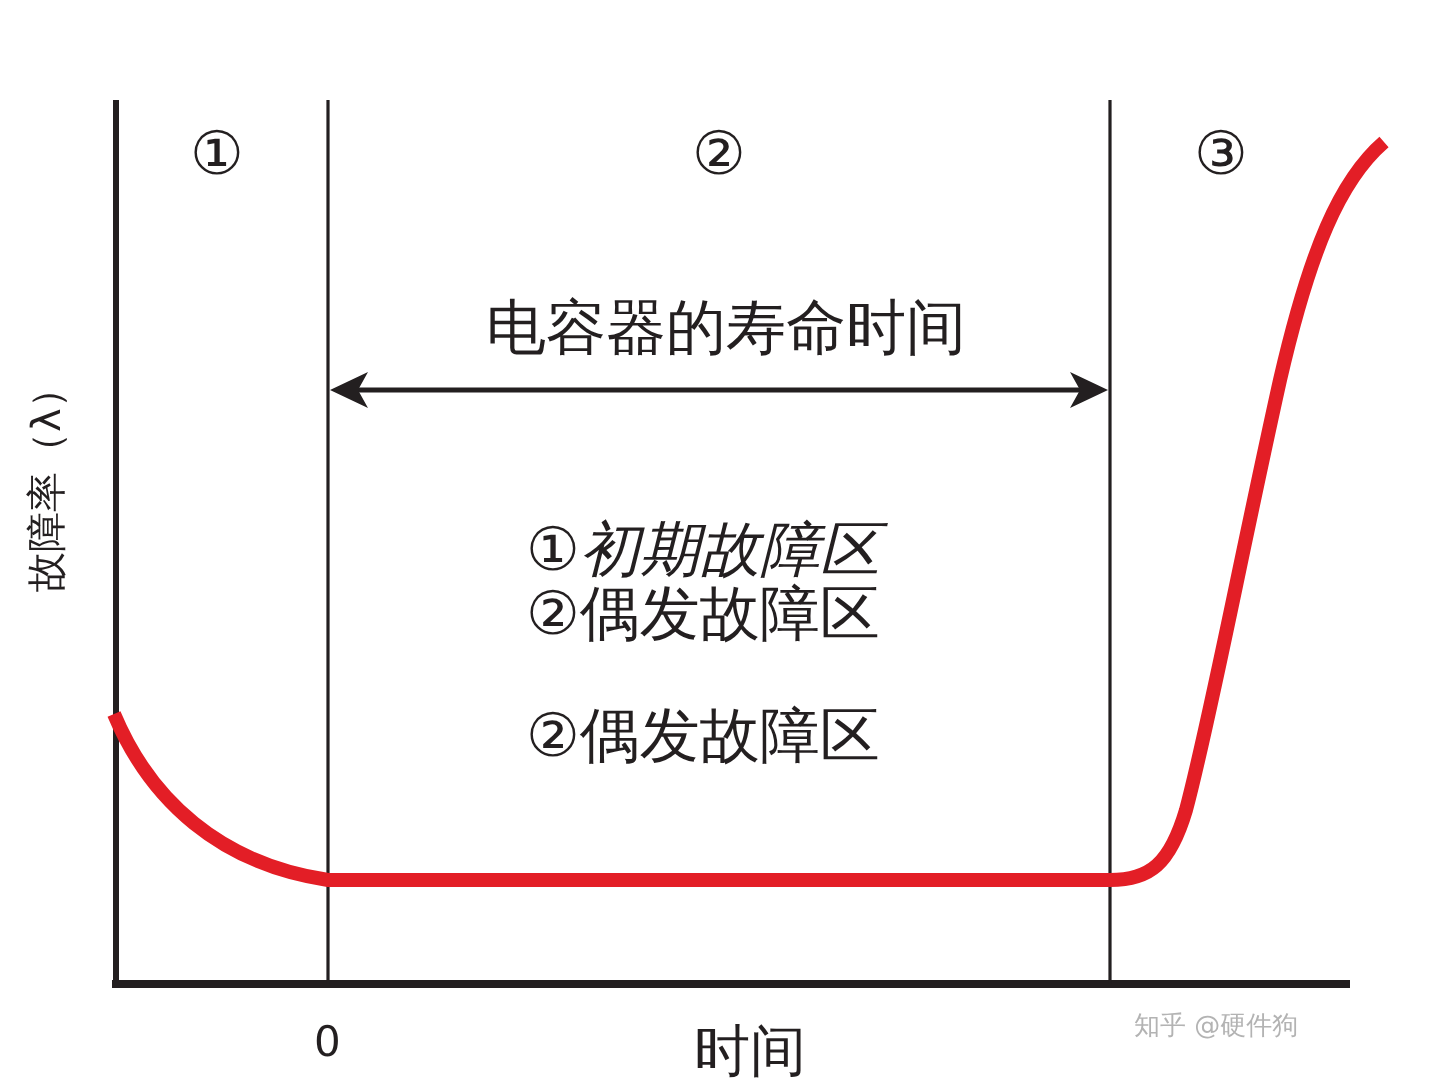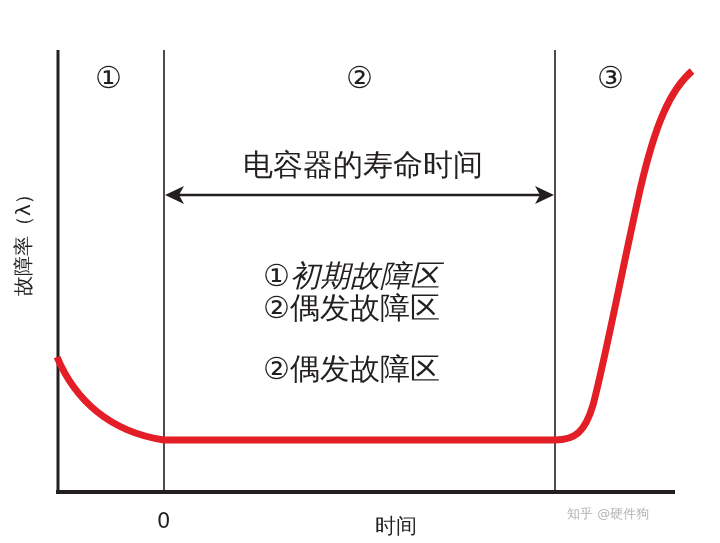--- a/index.html
+++ b/index.html
@@ -4,21 +4,21 @@
   <style>
     html, body { margin: 0; padding: 0; background: #ffffff; }
     body { width: 720px; height: 543px; position: relative; overflow: hidden;
            font-family: "DejaVu Sans", sans-serif; color: #231f20; }
     svg.canvas { position: absolute; left: 0; top: 0; }
     .lbl { position: absolute; white-space: nowrap; color: #231f20; }
     .zone-num { font-size: 30px; line-height: 30px; }
     .title { font-size: 30px; line-height: 34px; }
     .legend-item { font-size: 30px; line-height: 34px; }
     .axis-y { font-size: 20px; line-height: 22px; transform: rotate(-90deg); transform-origin: left top; }
-    .axis-x { font-size: 21px; line-height: 24px; margin-left: 28px; }
+    .axis-x { font-size: 28px; line-height: 24px; }
     .tick { font-size: 21px; line-height: 24px; }
     .watermark { font-size: 13px; line-height: 22px; color: #b3b3b3; }
   </style>
 </head>
 <body>
 
 <svg class="canvas" width="720" height="543" viewBox="0 0 720 543">
 
   <line x1="58" y1="50" x2="58" y2="493" stroke="#231f20" stroke-width="3"></line>
 

